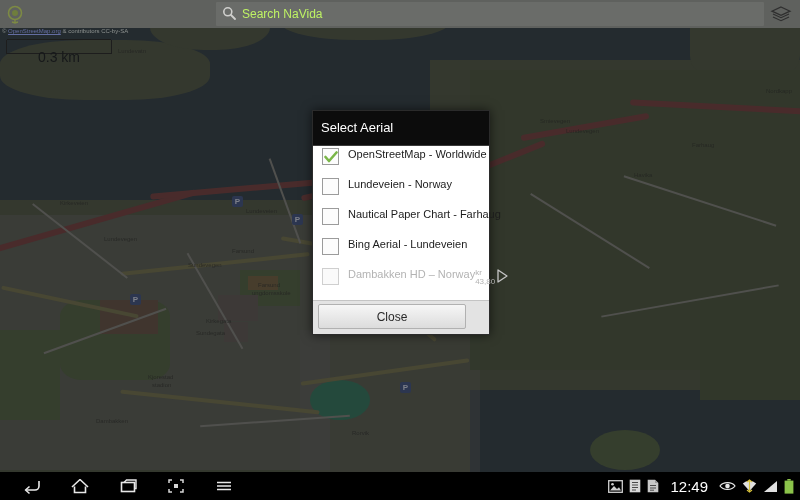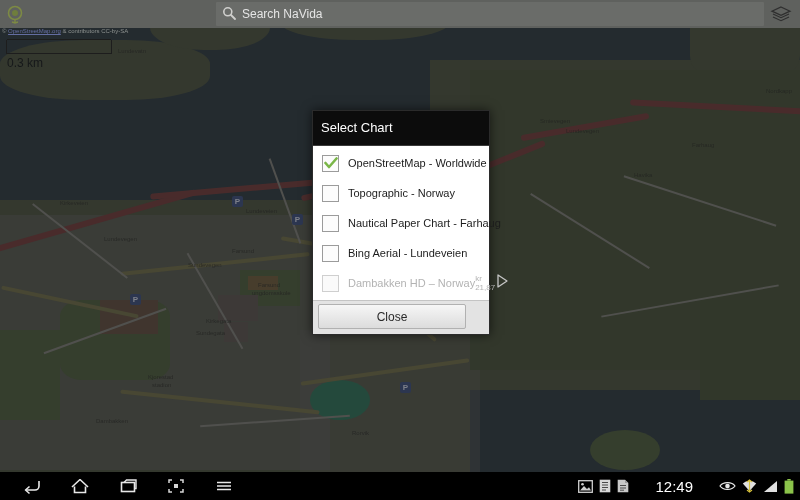--- a/index.html
+++ b/index.html
@@ -66,42 +66,42 @@
     width: 26px; height: 26px; margin-left: 2px;
     display: flex; align-items: center; justify-content: center;
   }
   #searchbox {
     position: absolute; left: 216px; top: 2px; width: 548px; height: 24px;
     background: #6a6c69;
     display: flex; align-items: center; padding-left: 6px;
     border-radius: 1px;
   }
   #searchbox .s-icon { width: 16px; height: 16px; margin-right: 4px; }
-  #search-text { color: #e5e5e5; font-size: 12px; }
+  #search-text { color: #bef264; font-size: 12px; }
   #layers-btn {
     position: absolute; right: 4px; top: 2px; width: 30px; height: 24px;
     display: flex; align-items: center; justify-content: center;
   }
 
   
   #attribution {
     position: absolute; left: 2px; top: 28px;
     font-size: 6px; color: #9fa3a0; white-space: nowrap; z-index: 12;
     opacity: .85;
   }
   #attribution .lnk { color: #6f79b5; text-decoration: underline; }
   #scalebar {
     position: absolute; left: 6px; top: 40px; width: 106px; height: 14px;
     border: 1px solid #1d1d1d; border-top: none;
     z-index: 12;
   }
   #scalebar .cap { position: absolute; left: 0; top: -1px; width: 100%; height: 1px; }
   #scale-text {
-    position: absolute; width: 100%; top: 16px; text-align: left;
-    font-size: 12px; color: #16181a;
+    position: absolute; width: 100%; top: 9px; text-align: center;
+    font-size: 14px; color: #16181a;
   }
   #coords {
     position: absolute; left: 0px; bottom: 0px;
     font-size: 10px; color: #e9e9e7; z-index: 12;
     text-shadow: 0 0 2px #000;
     padding: 1px 3px;
   }
 
   
   #dialog {
@@ -118,21 +118,21 @@
   }
   #dlg-subheader {
     background: #5a5a5a; color: #d2d2d2;
     font-size: 9px; text-align: center;
     padding: 3px 0 3px 0;
     border-bottom: 1px solid #9aa0a0;
     letter-spacing: .2px;
   }
   #dlg-list { background: #ffffff; padding: 2px 0 2px 0; }
   .layer-row {
-    display: flex; align-items: center;
+    display: flex; align-items: flex-start;
     height: 30px; padding: 0 8px 0 9px;
     position: relative;
   }
   .cb {
     width: 17px; height: 17px; min-width: 17px;
     border: 1px solid #9b9b9b; background: #fcfcfc;
     margin-right: 9px;
     display: flex; align-items: center; justify-content: center;
   }
   .cb.disabled { border-color: #cfcfcf; background: #fafafa; }
@@ -159,21 +159,21 @@
     position: absolute; left: 0; bottom: 0; width: 800px; height: 28px;
     background: #000000; z-index: 50;
     display: flex; align-items: center;
   }
   .nav-btn { width: 48px; height: 28px; display: flex; align-items: center; justify-content: center; }
   #nav-left { display: flex; margin-left: 8px; }
   #statusarea {
     position: absolute; right: 6px; top: 0; height: 28px;
     display: flex; align-items: center; gap: 6px;
   }
-  #clock { color: #ffffff; font-size: 15px; margin: 0 20px; }
+  #clock { color: #ffffff; font-size: 15px; margin: 0 5px; }
   .st-icon { display: flex; align-items: center; }
 </style>
 </head>
 <body>
 
 <div id="screen">
 
   <div id="map">
 
     <div class="water" style="left:0;top:0;width:800px;height:210px;"></div>
@@ -295,46 +295,46 @@
     <div id="layers-btn">
       <svg width="22" height="18" viewBox="0 0 22 18">
         <path d="M11 2 L20 6.2 L11 10.4 L2 6.2 Z" fill="none" stroke="#2f2f2f" stroke-width="1.3"></path>
         <path d="M3 9 L11 12.7 L19 9" fill="none" stroke="#2f2f2f" stroke-width="1.2"></path>
         <path d="M3 12 L11 15.7 L19 12" fill="none" stroke="#2f2f2f" stroke-width="1.2"></path>
       </svg>
     </div>
   </div>
 
   <div id="dialog">
-    <div id="dlg-title">Select Chart</div>
+    <div id="dlg-title">Select Aerial</div>
     <div id="dlg-list">
         <div class="layer-row">
           <div class="cb">
             <svg width="14" height="12" viewBox="0 0 14 12">
               <path d="M1.5 6 L5 10 L12.5 1.5" fill="none" stroke="#7ab648" stroke-width="2.6" stroke-linecap="round" stroke-linejoin="round"></path>
             </svg>
           </div>
           <span class="layer-label">OpenStreetMap - Worldwide</span>
         </div>
         <div class="layer-row">
           <div class="cb"></div>
-          <span class="layer-label">Topographic - Norway</span>
+          <span class="layer-label">Lundeveien - Norway</span>
         </div>
         <div class="layer-row">
           <div class="cb"></div>
           <span class="layer-label">Nautical Paper Chart - Farhaug</span>
         </div>
         <div class="layer-row">
           <div class="cb"></div>
           <span class="layer-label">Bing Aerial - Lundeveien</span>
         </div>
         <div class="layer-row disabled">
           <div class="cb disabled"></div>
           <span class="layer-label">Dambakken HD – Norway</span>
-          <span class="price">kr 21,87</span>
+          <span class="price">kr 43,80</span>
           <span class="arrow-right"><svg width="15" height="16" viewBox="0 0 15 16">
               <path d="M3 2 L12 8 L3 14 Z" fill="none" stroke="#c6c6c6" stroke-width="1.3" stroke-linejoin="round"></path>
             </svg></span>
         </div>
       </div>
     <div id="dlg-footer">
       <div id="close-button">Close</div>
     </div>
   </div>
 

